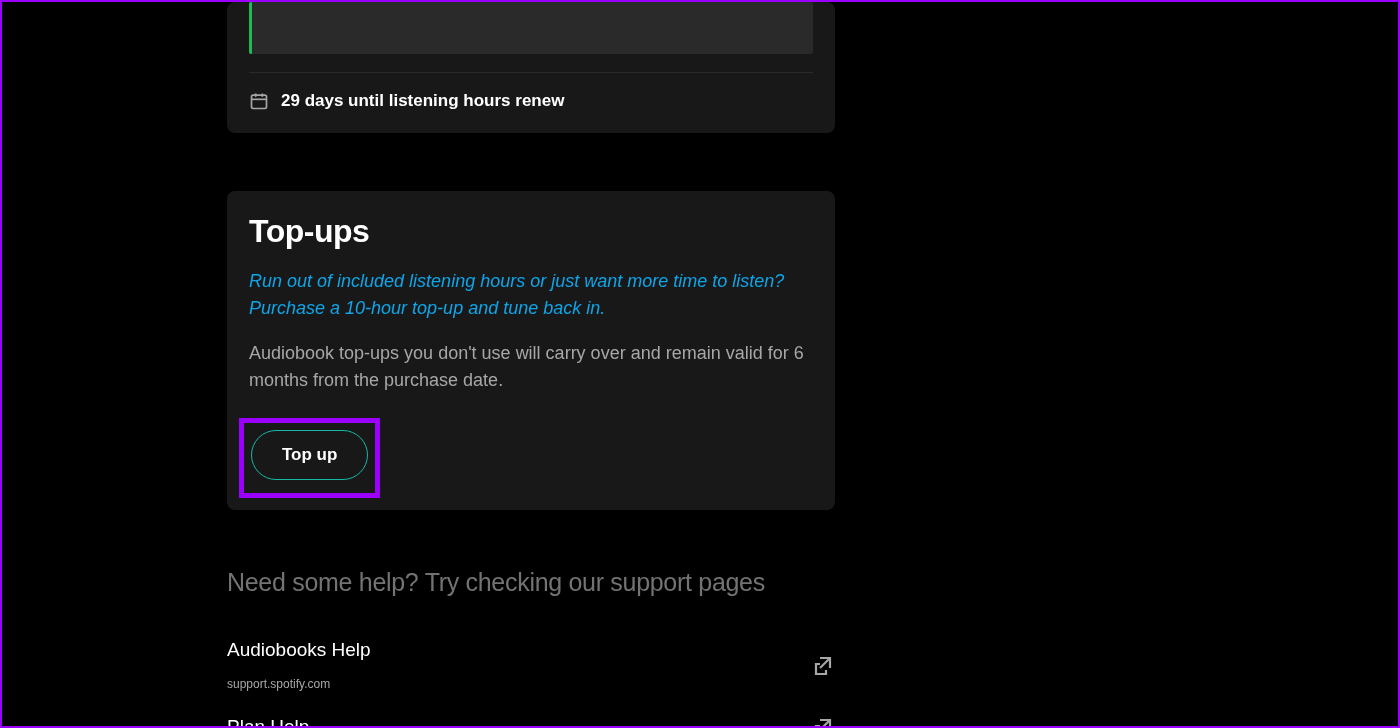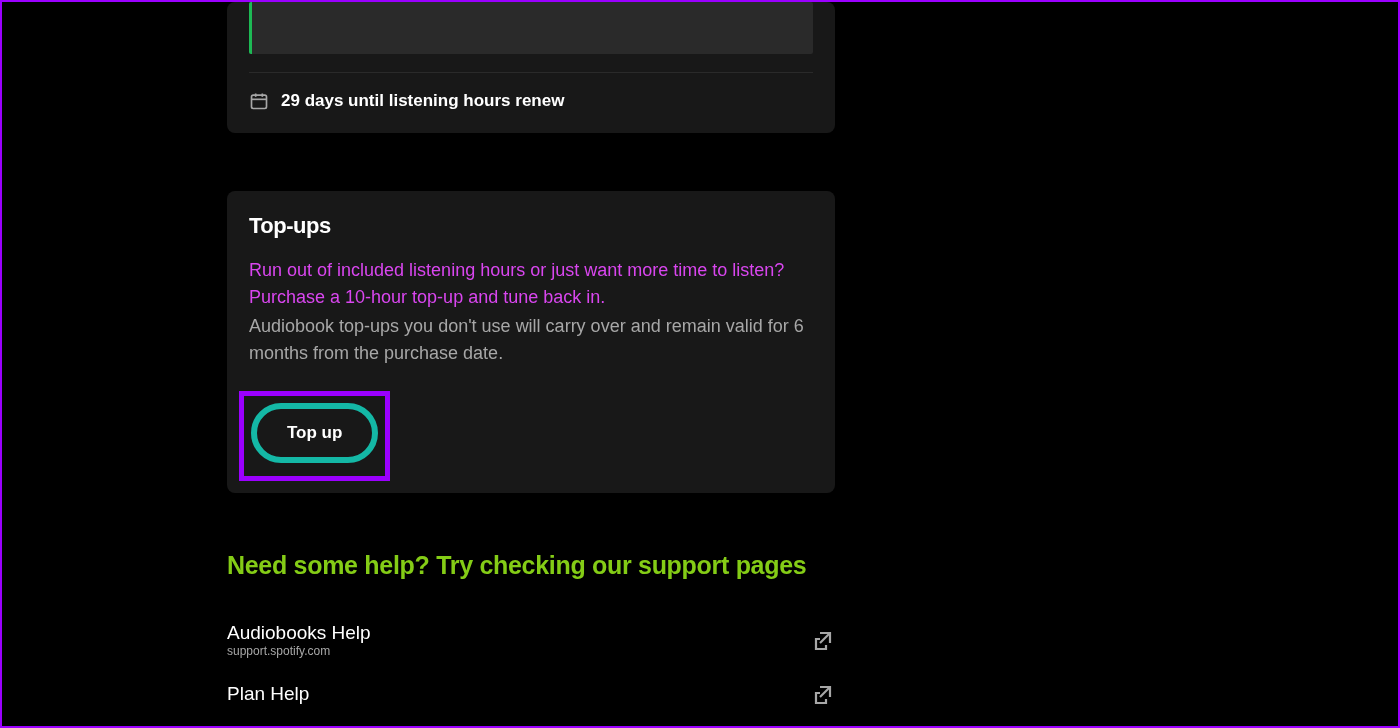--- a/index.html
+++ b/index.html
@@ -60,74 +60,75 @@
   .calendar-icon svg {
     display: block;
   }
   .renew-text {
     color: #ffffff;
     font-size: 17px;
     font-weight: 600;
   }
   .card-title {
     color: #ffffff;
-    font-size: 22px;
+    font-size: 32px;
     font-weight: 700;
     margin-bottom: 18px;
     letter-spacing: -0.5px;
   }
   .card-desc {
-    color: #d946ef;
+    color: #0ea5e9;
     font-size: 18px;
     line-height: 1.5;
-    margin-bottom: 2px;
+    margin-bottom: 18px;
+    font-style: italic;
   }
   .card-desc2 {
     color: #a7a7a7;
     font-size: 18px;
     line-height: 1.5;
     margin-bottom: 24px;
   }
   .highlight-box {
     border: 5px solid #9B00FF;
     display: inline-block;
     padding: 7px 7px 13px 7px;
     margin-left: -10px;
     margin-bottom: -10px;
   }
   .topup-button {
     background: transparent;
     color: #ffffff;
-    border: 6px solid #14b8a6;
+    border: 1px solid #14b8a6;
     border-radius: 500px;
     padding: 14px 30px;
     font-size: 17px;
     font-weight: 700;
     cursor: pointer;
     font-family: inherit;
   }
   .help-heading {
-    color: #84cc16;
+    color: #737373;
     font-size: 25px;
-    font-weight: 700;
+    font-weight: 400;
     margin-bottom: 30px;
     letter-spacing: -0.3px;
   }
   .help-link {
     display: flex;
     justify-content: space-between;
     align-items: center;
     padding: 12px 0;
     cursor: pointer;
     text-decoration: none;
   }
   .help-link-text {
     display: flex;
     flex-direction: column;
-    gap: 0;
+    gap: 16px;
   }
   .help-link-title {
     color: #ffffff;
     font-size: 19px;
     font-weight: 500;
   }
   .help-link-sub {
     color: #a7a7a7;
     font-size: 12px;
   }

